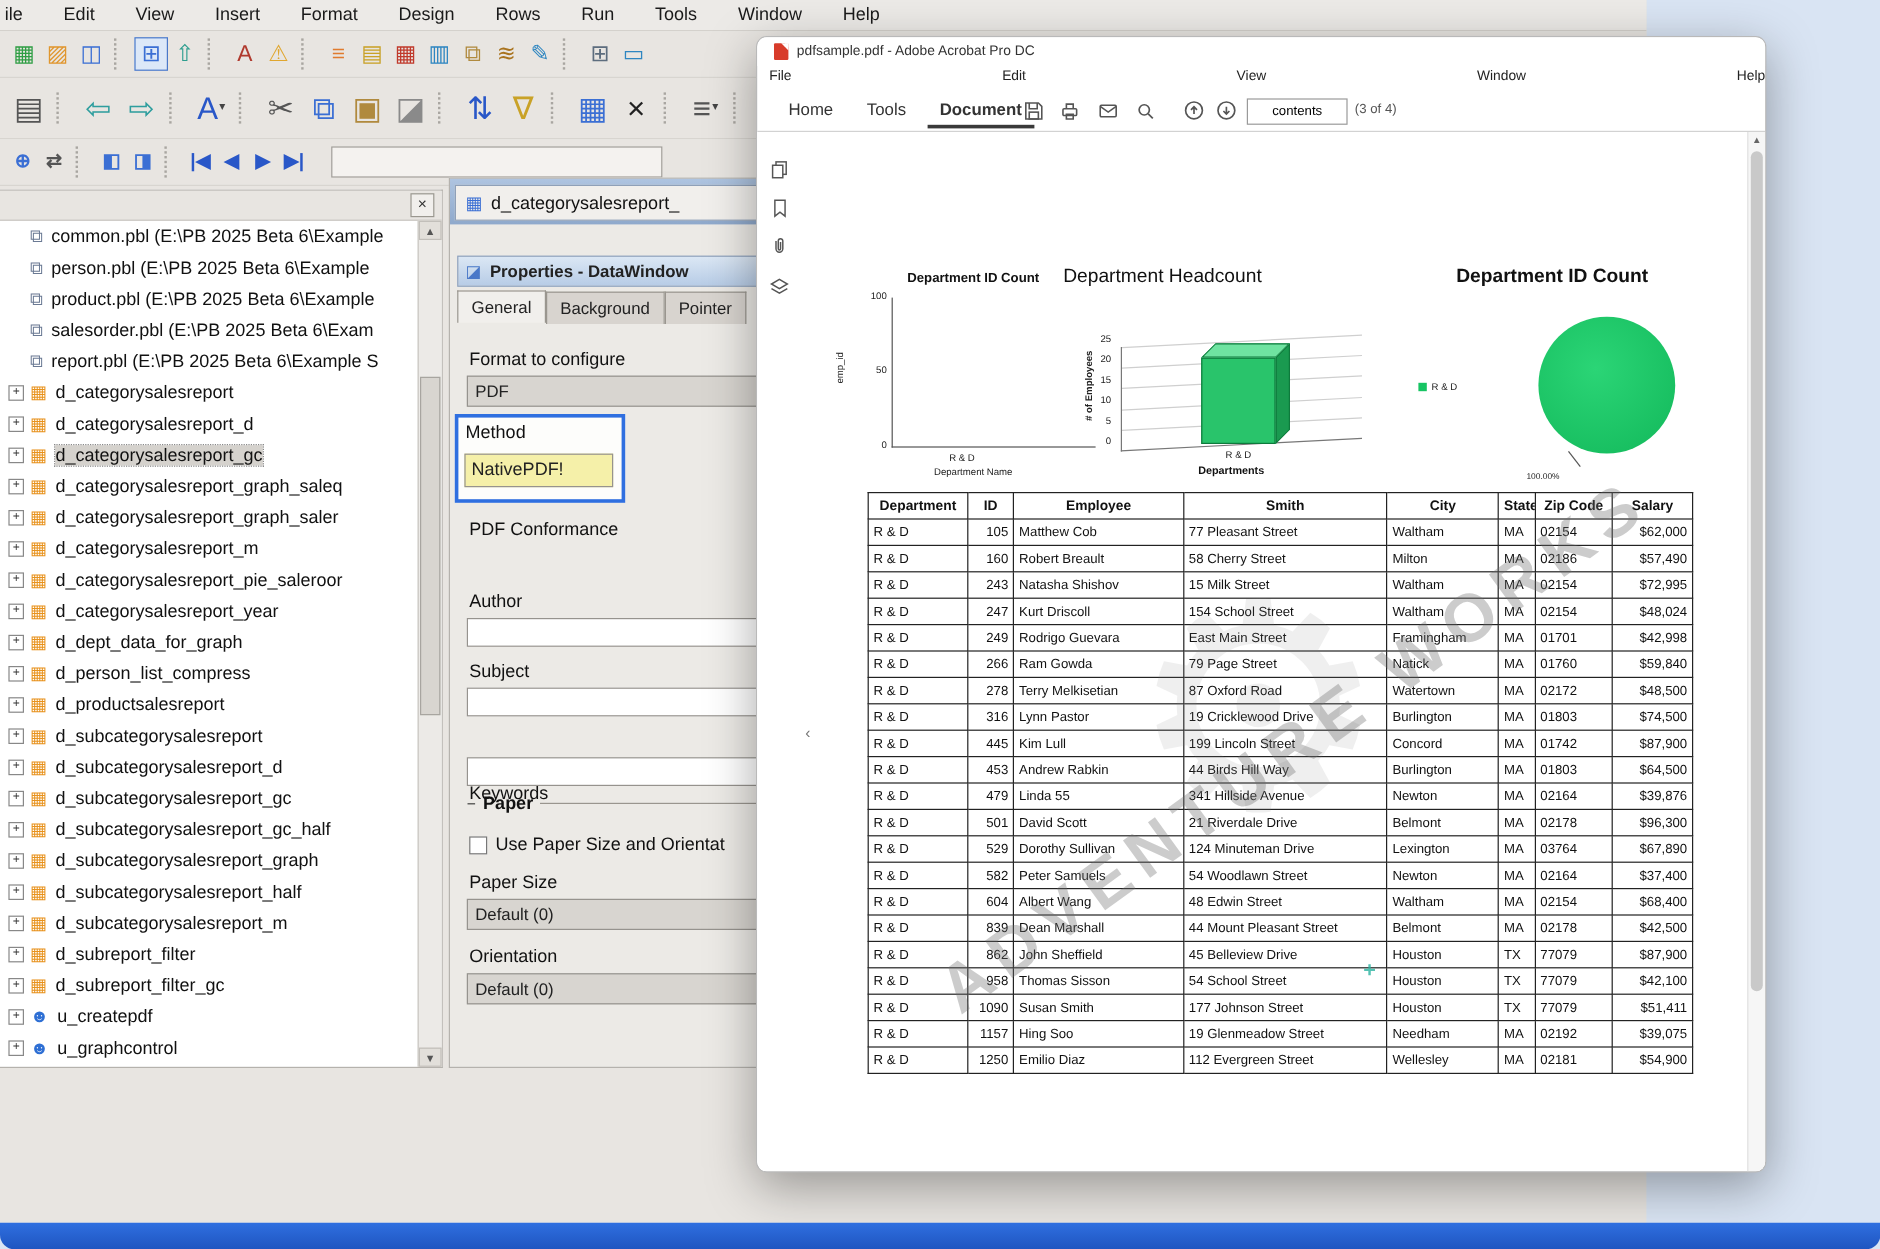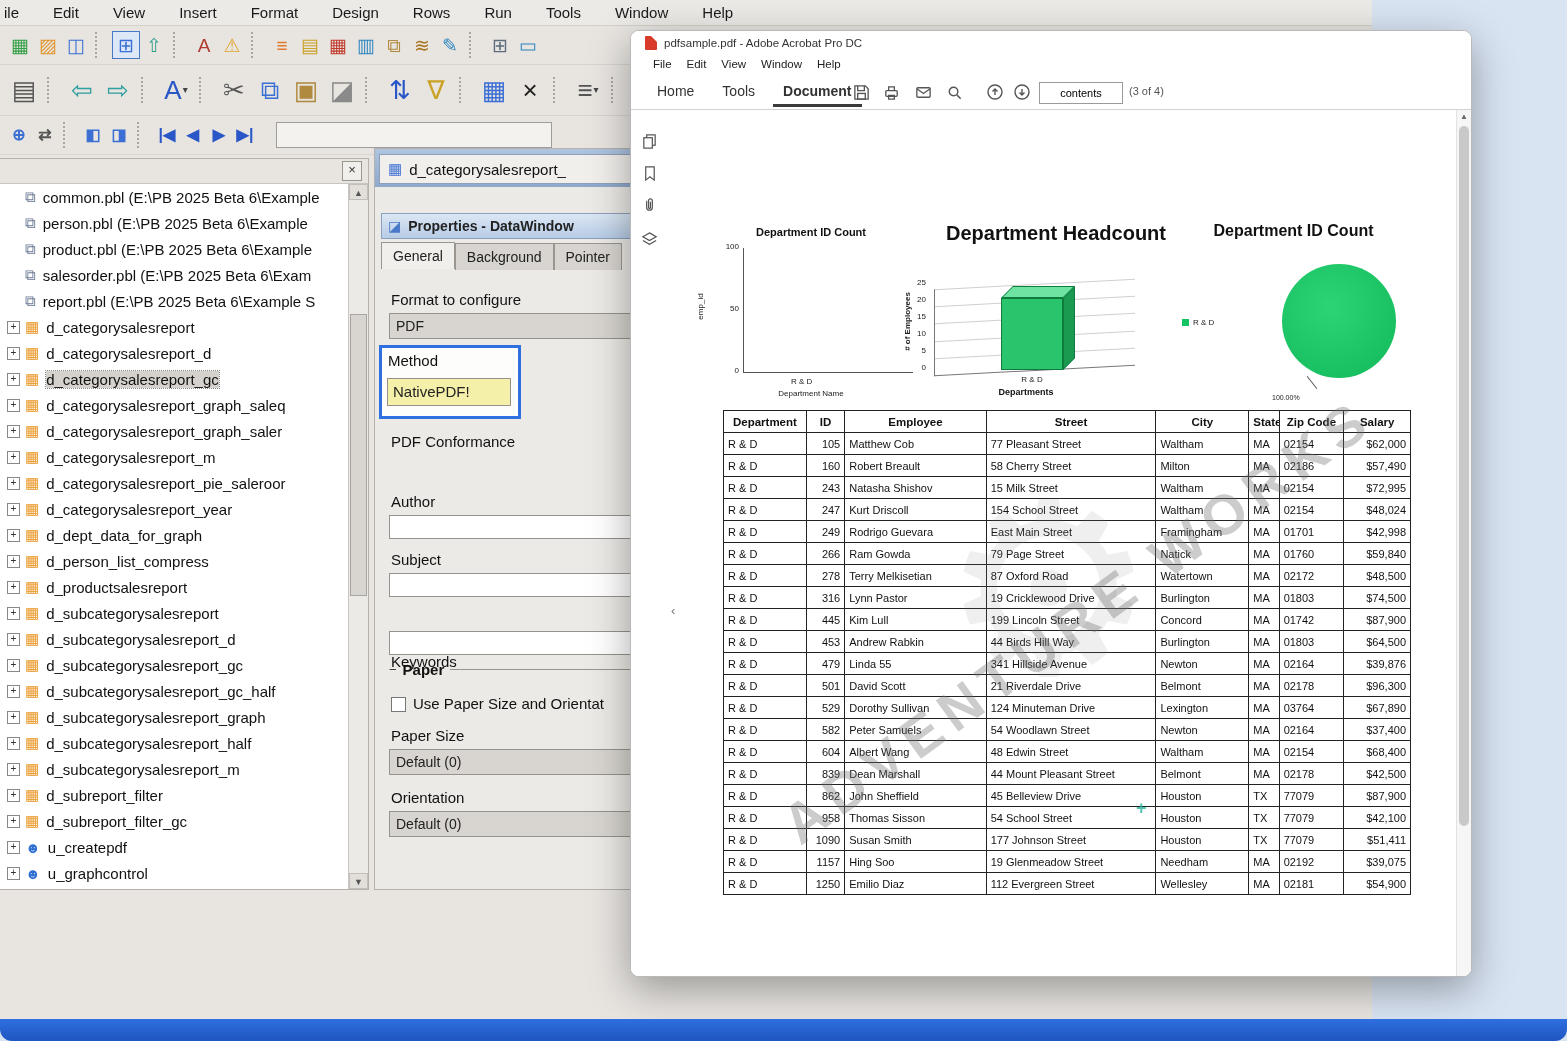--- a/index.html
+++ b/index.html
@@ -78,21 +78,21 @@
   .check-row{position:absolute;left:16px;top:546px;display:flex;align-items:flex-end;gap:7px;}
   .checkbox{width:13px;height:13px;background:#fff;border:1px solid #777;}
   .check-label{font-size:15px;color:#111;white-space:nowrap;}
   
   .acr-window{position:absolute;left:630px;top:30px;width:840px;height:945px;background:#fff;
     border:1px solid #b9b9b9;border-radius:9px;box-shadow:0 12px 42px rgba(0,0,0,.35);overflow:hidden;}
   .acr-titlebar{height:24px;display:flex;align-items:center;gap:7px;padding-left:14px;background:#fff;}
   .pdf-file-icon{width:12px;height:14px;background:#d83b2a;position:relative;border-radius:1px;}
   .pdf-file-icon::after{content:"";position:absolute;right:0;top:0;border:3px solid #fff;border-left-color:transparent;border-bottom-color:transparent;}
   .acr-title{font-size:11.5px;color:#333;}
-  .acr-menubar{height:18px;display:flex;align-items:center;gap:15px;padding-left:22px;font-size:11.5px;color:#222;}
+  .acr-menubar{height:18px;display:flex;align-items:center;gap:15px;padding-left:10px;font-size:11.5px;color:#222;justify-content:space-between;}
   .acr-tabbar{position:relative;height:36px;border-bottom:1px solid #d2d2d2;}
   #acr-tabs{position:absolute;left:16px;top:0;height:100%;display:flex;gap:8px;align-items:center;}
   .acr-tab{padding:8px 10px;font-size:14px;color:#333;cursor:default;}
   .acr-tab.active{font-weight:bold;border-bottom:3px solid #3a3a3a;padding-bottom:5px;}
   .acr-toolbtn{position:absolute;top:7px;width:24px;height:24px;border:none;background:transparent;padding:0;cursor:default;}
   .acr-toolbtn svg{display:block;margin:auto;}
   .acr-pageinput{position:absolute;left:408px;top:9px;width:78px;height:18px;border:1px solid #9a9a9a;
     font:11px "Liberation Sans",sans-serif;text-align:center;}
   .acr-pagecount{position:absolute;left:498px;top:12px;font-size:11px;color:#555;}
   .acr-body{position:absolute;left:0;top:79px;right:0;bottom:0;background:#fff;}
@@ -106,21 +106,21 @@
   .chart{position:absolute;}
   .c1{left:70px;top:112px;width:220px;height:180px;}
   .c1-title{position:absolute;left:0;top:4px;width:100%;text-align:center;font-size:11px;font-weight:bold;color:#111;}
   .c1-vline{position:absolute;left:42px;top:26px;width:1px;height:125px;background:#555;}
   .c1-hline{position:absolute;left:42px;top:150px;width:170px;height:1px;background:#555;}
   .c1t{position:absolute;width:24px;text-align:right;font-size:8px;color:#222;}
   .c1-ylab{position:absolute;left:-14px;top:80px;font-size:8px;color:#222;transform:rotate(-90deg);}
   .c1-cat{position:absolute;left:90px;top:155px;font-size:8px;color:#222;}
   .c1-xlab{position:absolute;left:0;top:167px;width:100%;text-align:center;font-size:8px;color:#222;}
   .c2{left:255px;top:112px;width:280px;height:180px;}
-  .c2-title{position:absolute;left:0;top:0;width:100%;text-align:right;font-size:20px;font-weight:bold;color:#111;}
+  .c2-title{position:absolute;left:0;top:0;width:100%;text-align:left;font-size:16px;font-weight:normal;color:#111;}
   .c2-ylab{position:absolute;left:-8px;top:95px;font-size:8px;font-weight:bold;color:#222;transform:rotate(-90deg);}
   .c2t{position:absolute;left:22px;width:18px;text-align:right;font-size:8px;color:#222;}
   .c2-grid{position:absolute;left:48px;top:62px;width:200px;height:86px;transform:skewY(-3deg);
     border-left:1px solid #777;border-bottom:1px solid #777;}
   .c2-grid .gl{position:absolute;left:0;width:100%;height:1px;background:#cscsc;background:#cfcfcf;}
   .c2-bar-front{position:absolute;left:115px;top:76px;width:62px;height:72px;background:#29c46b;border:1px solid #0e7a3c;box-sizing:border-box;}
   .c2-bar-top{position:absolute;left:115px;top:64px;width:62px;height:12px;background:#6fe3a1;border:1px solid #0e7a3c;
     box-sizing:border-box;transform:skewX(-45deg);transform-origin:bottom;}
   .c2-bar-side{position:absolute;left:177px;top:76px;width:12px;height:72px;background:#1a9a50;border:1px solid #0e7a3c;
     box-sizing:border-box;transform:skewY(-45deg);transform-origin:top left;}
@@ -556,21 +556,21 @@
         <col style="width:92px">
           <col style="width:30px">
           <col style="width:64px">
           <col style="width:66px">
       </colgroup>
       <thead>
           <tr id="pdf-thead-row">
             <th class="col0">Department</th>
             <th class="col1">ID</th>
             <th class="col2">Employee</th>
-            <th class="col3">Street</th>
+            <th class="col3">Smith</th>
             <th class="col4">City</th>
             <th class="col5">State</th>
             <th class="col6">Zip Code</th>
             <th class="col7">Salary</th>
           </tr>
         </thead>
       <tbody id="pdf-tbody">
           <tr>
             <td class="col0">R &amp; D</td>
             <td class="col1">105</td>

